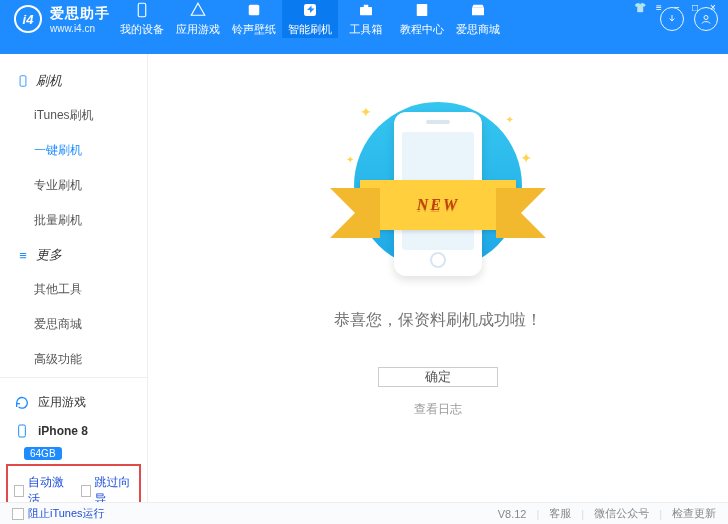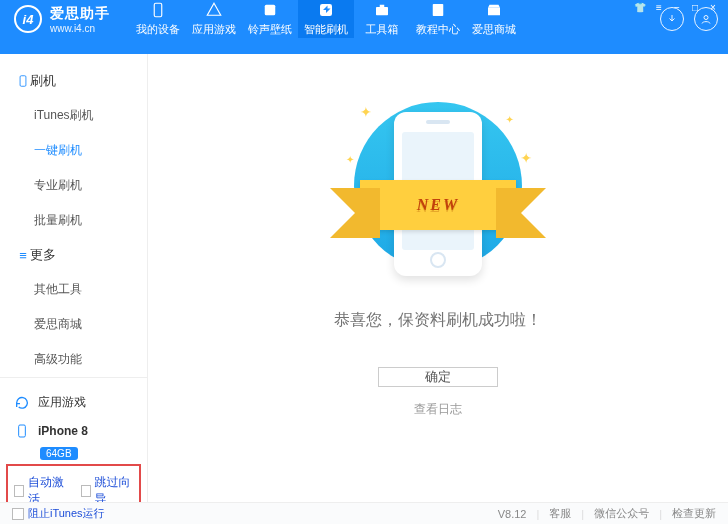--- a/index.html
+++ b/index.html
@@ -4,46 +4,46 @@
 <style>
 * { margin:0; padding:0; box-sizing:border-box; font-family:"Microsoft YaHei","PingFang SC",Arial,sans-serif; }
 body { width:728px; height:524px; background:#fff; overflow:hidden; font-size:12px; color:#333; }
 
 
 .header { background:#1e8cff; height:54px; display:flex; align-items:center; color:#fff; padding:0 10px 16px 14px; }
 .logo-wrap { display:flex; align-items:center; gap:8px; }
 .logo-badge { width:28px; height:28px; border:2px solid #fff; border-radius:50%; display:flex; align-items:center; justify-content:center; font-weight:bold; font-size:13px; font-style:italic; }
 .logo-text .brand { font-size:14px; font-weight:bold; letter-spacing:1px; }
 .logo-text .site { font-size:10px; opacity:.9; }
-.nav { display:flex; margin-left:20px; height:100%; }
+.nav { display:flex; margin-left:4px; height:100%; }
 .nav-item { width:56px; display:flex; flex-direction:column; align-items:center; justify-content:center; gap:3px; font-size:11px; cursor:pointer; position:relative; }
 .nav-item.active { background:#0a7af0; }
 .nav-ic { width:18px; height:18px; display:flex; align-items:center; justify-content:center; }
 .nav-ic svg { width:18px; height:18px; fill:none; stroke:#fff; stroke-width:1.5; }
 .nav-ic.filled svg { fill:#fff; stroke:none; }
 .header-right { margin-left:auto; display:flex; align-items:center; gap:10px; }
 .win-ctrls { position:absolute; top:0; right:8px; display:flex; gap:4px; color:#fff; font-size:10px; }
 .win-ctrls span { width:14px; height:14px; display:flex; align-items:center; justify-content:center; cursor:pointer; }
 .circ-btn { width:24px; height:24px; border:1.5px solid #fff; border-radius:50%; display:flex; align-items:center; justify-content:center; opacity:.9; cursor:pointer; }
 .circ-btn svg { width:12px; height:12px; stroke:#fff; fill:none; stroke-width:2; }
 
 
 .body { display:flex; height:448px; }
 .sidebar { width:148px; border-right:1px solid #eee; display:flex; flex-direction:column; }
 .sb-scroll { flex:1; padding-top:10px; }
-.sb-section-h { display:flex; align-items:center; padding:8px 16px; font-size:13px; color:#333; cursor:pointer; }
+.sb-section-h { display:flex; align-items:center; gap:6px; padding:8px 16px; font-size:13px; color:#333; cursor:pointer;font-style:italic; }
 .sb-section-h .ic { width:14px; display:flex; justify-content:center; color:#1e8cff; }
 .sb-items { padding-left:34px; }
 .sb-item { padding:9px 0; font-size:12px; color:#555; cursor:pointer; }
 .sb-item.active { color:#1e8cff; }
 .sb-footer { border-top:1px solid #eee; padding:10px 0; }
 .sb-line { display:flex; align-items:center; gap:8px; padding:6px 14px; cursor:pointer; }
 .sb-line .ic { width:16px; height:16px; display:flex; align-items:center; justify-content:center; }
 .sb-line .ic svg { width:16px; height:16px; }
-.badge64 { display:inline-block; background:#1e8cff; color:#fff; font-size:10px; padding:1px 6px; border-radius:3px; margin-left:40px; margin-top:2px; }
+.badge64 { display:inline-block; background:#1e8cff; color:#fff; font-size:10px; padding:1px 6px; border-radius:3px; margin-left:24px; margin-top:2px; }
 .redbox { border:2px solid #e24a4a; margin:4px 6px 0 6px; padding:8px 6px; display:flex; gap:14px; }
 .chk { display:flex; align-items:center; gap:4px; cursor:pointer; color:#1d4ed8; }
 .chk .box { width:12px; height:12px; border:1px solid #bbb; background:#fff; }
 
 
 .main { flex:1; position:relative; display:flex; flex-direction:column; align-items:center; justify-content:flex-start; padding-top:40px; }
 .illus { width:240px; height:190px; position:relative; }
 .circle-bg { position:absolute; left:50%; top:8px; transform:translateX(-50%); width:168px; height:168px; border-radius:50%; background:linear-gradient(180deg,#35c6f0,#1ea8e6); }
 .phone { position:absolute; left:50%; top:18px; transform:translateX(-50%); width:88px; height:164px; background:#fff; border-radius:12px; box-shadow:0 4px 10px rgba(0,0,0,.12); }
 .phone:before { content:""; position:absolute; left:50%; top:8px; transform:translateX(-50%); width:24px; height:4px; background:#d9e6f2; border-radius:2px; }

